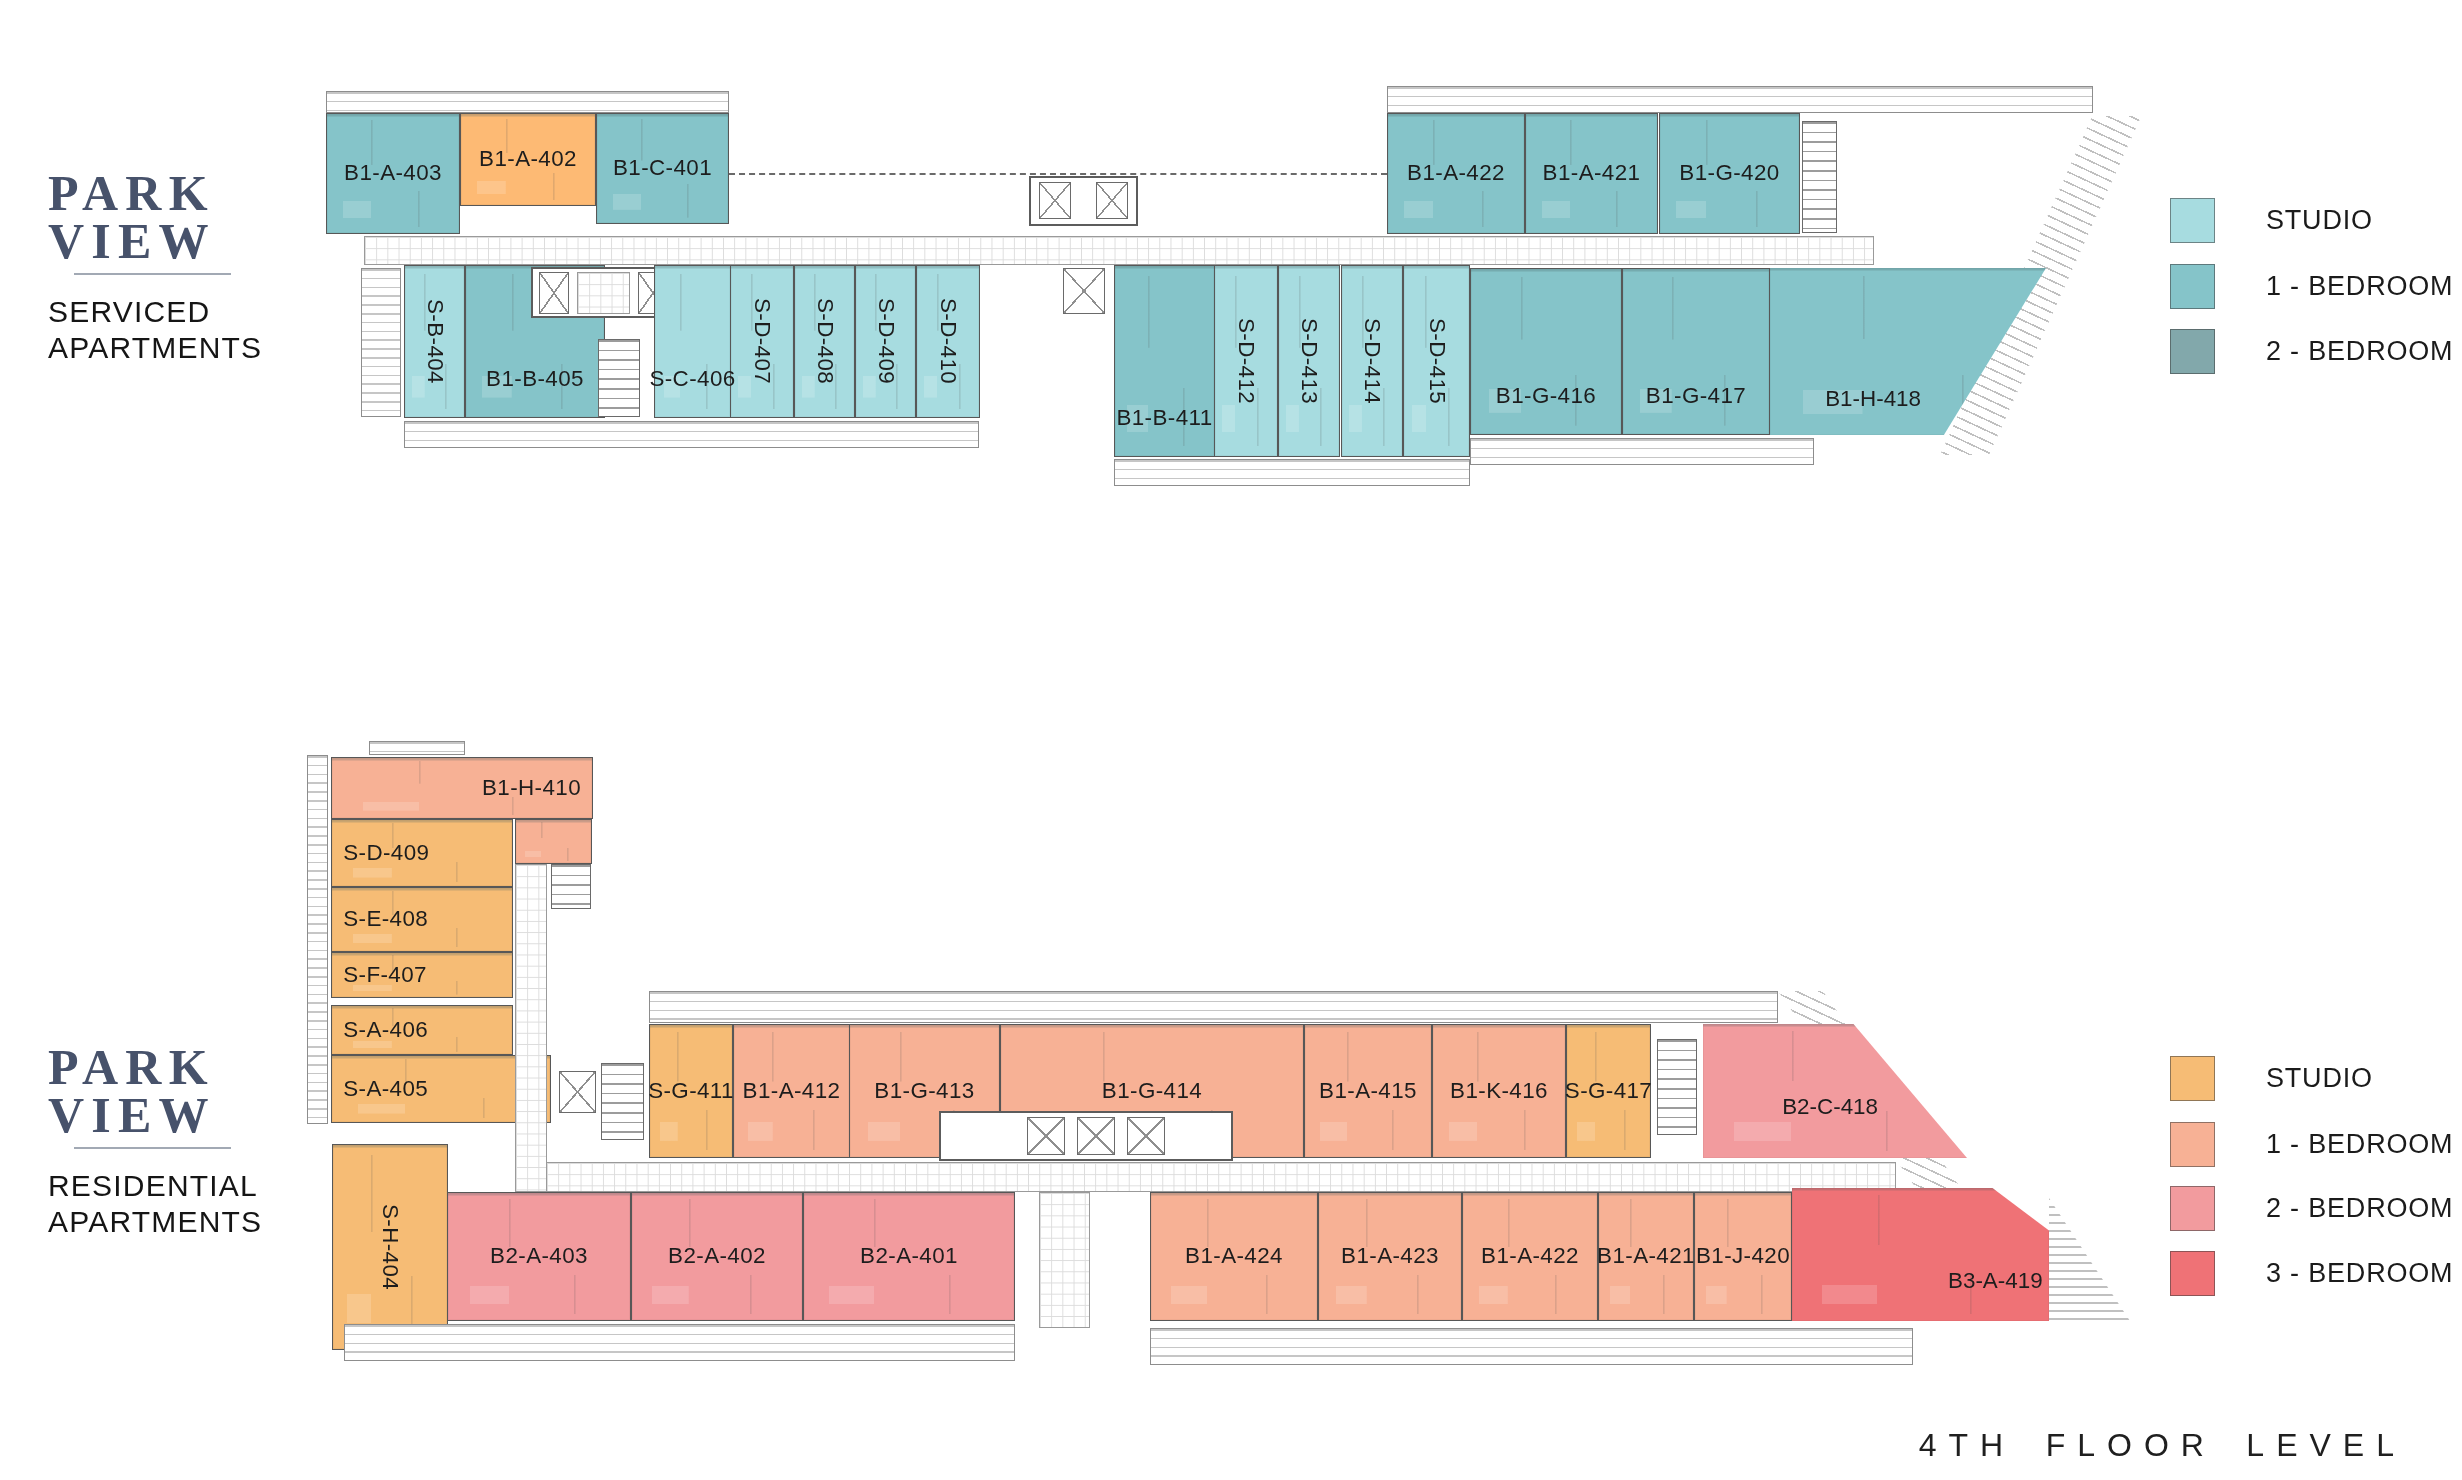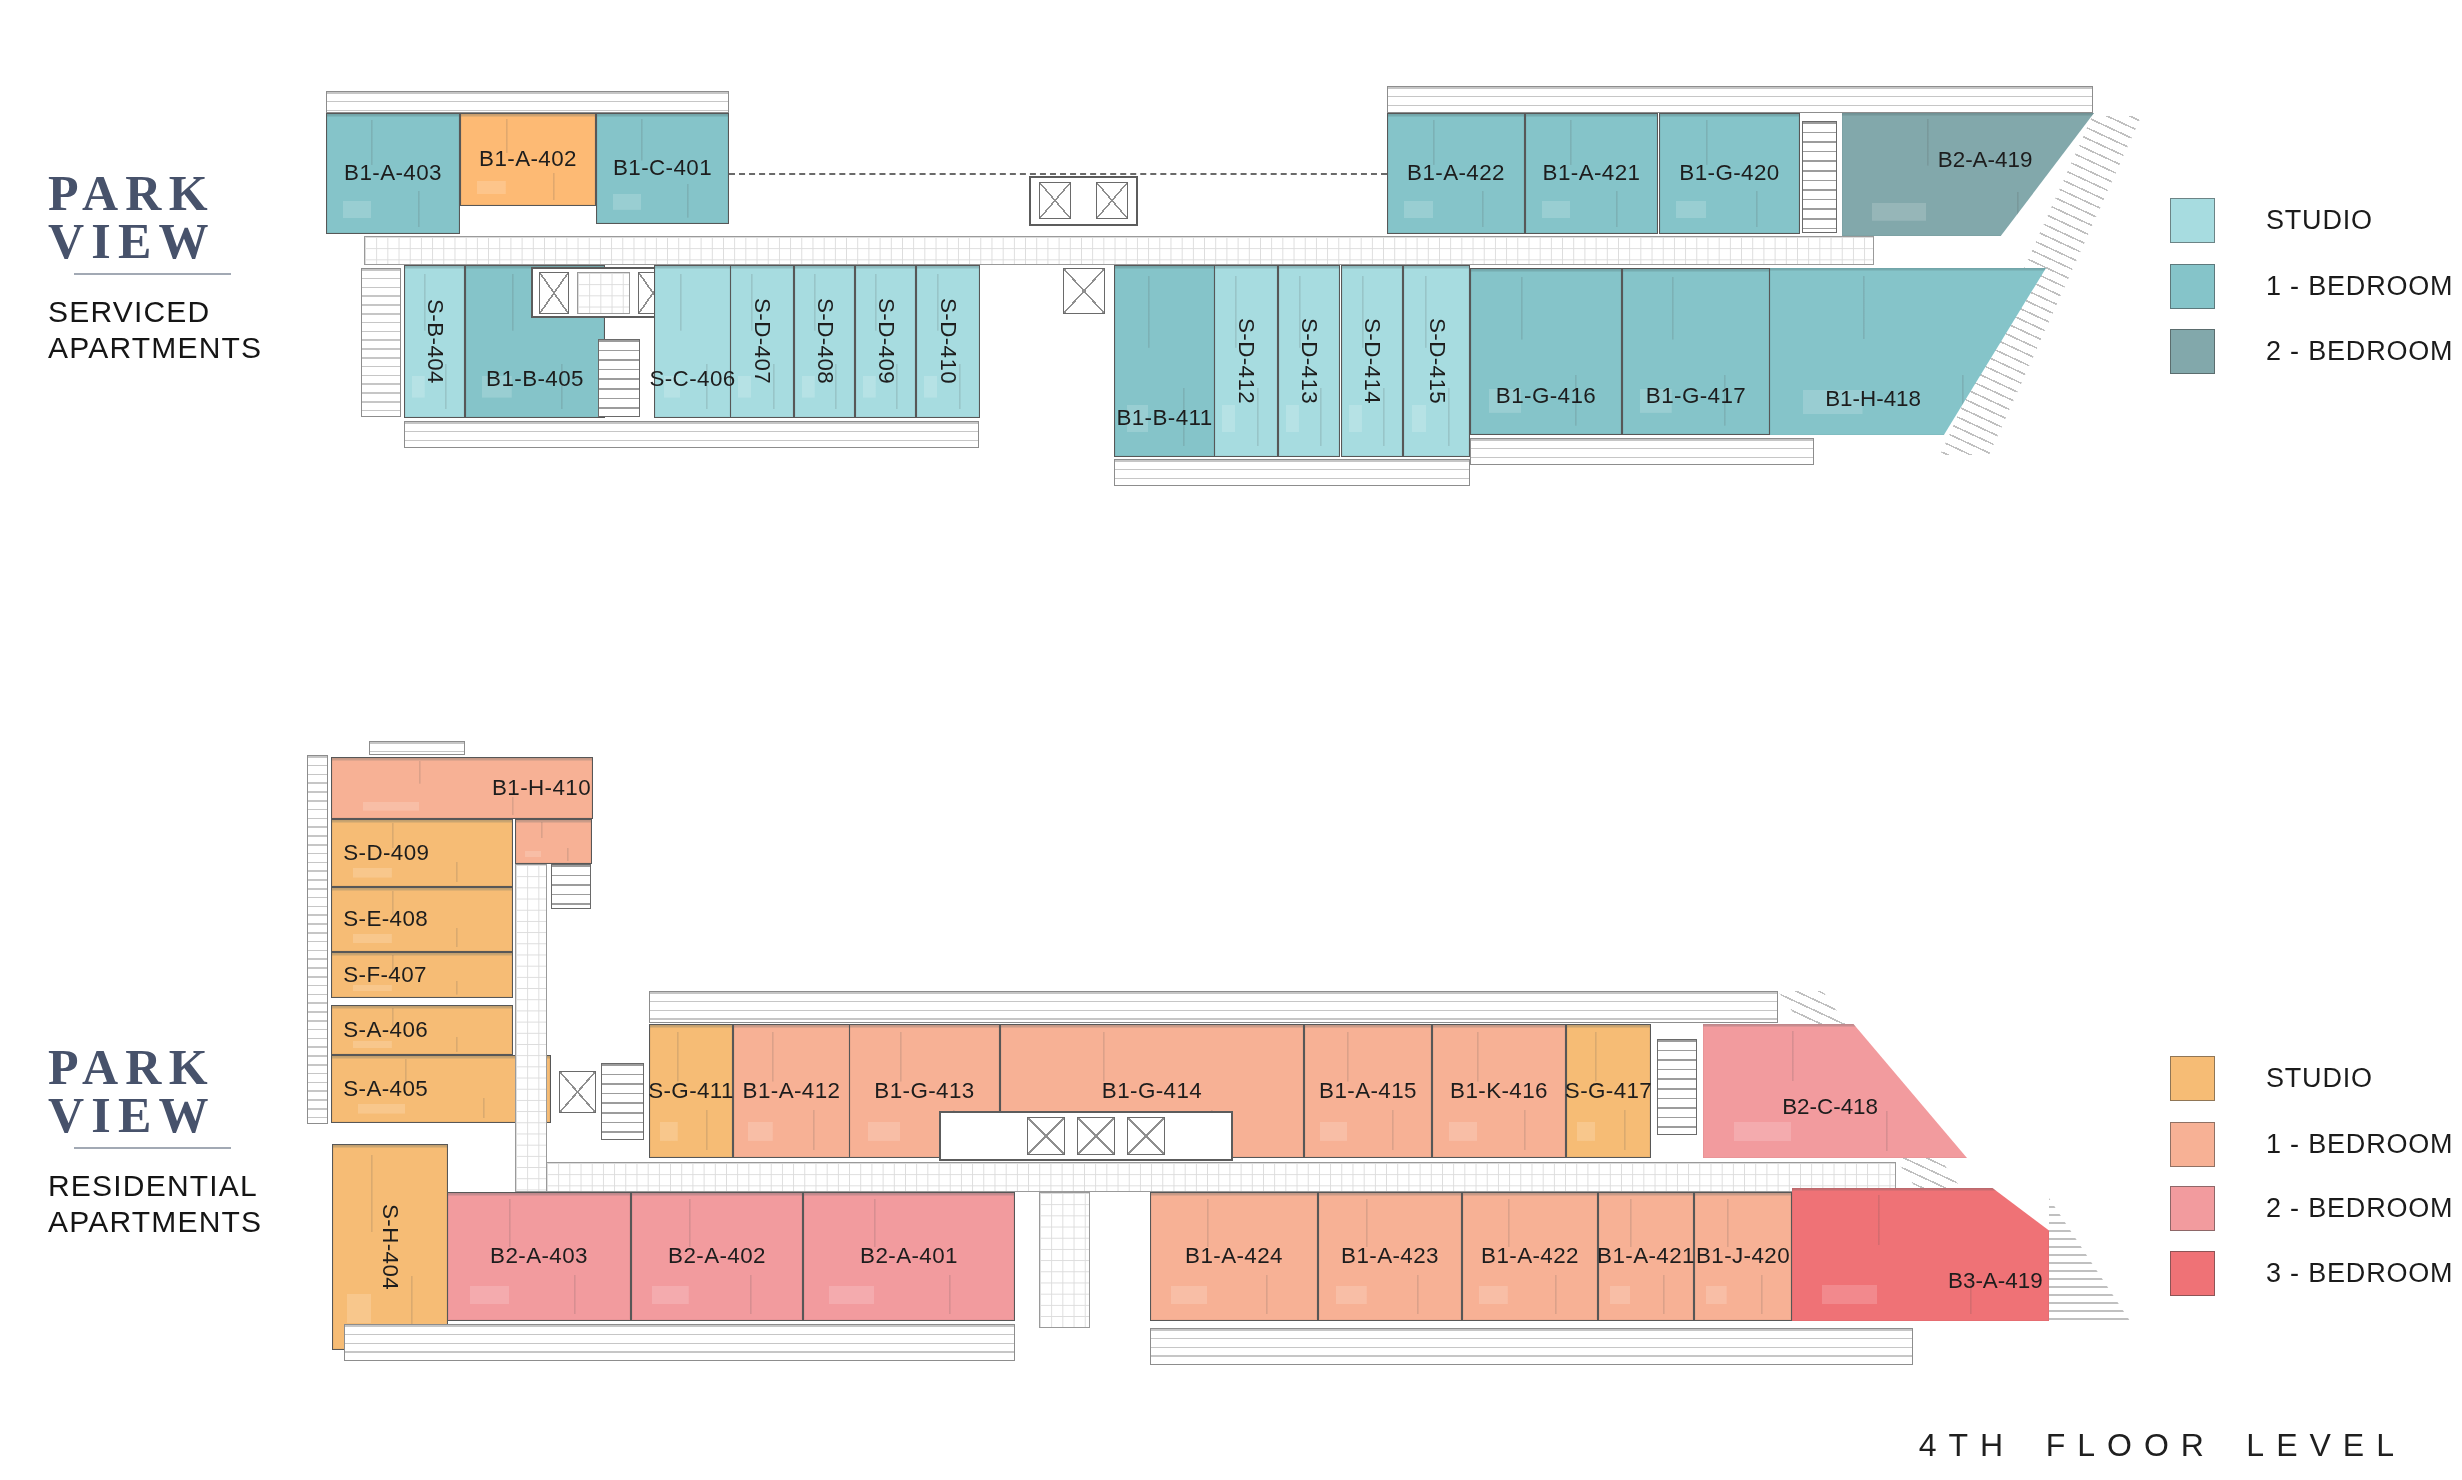--- a/index.html
+++ b/index.html
@@ -16,21 +16,21 @@
           linear-gradient(rgba(80,80,80,.30),rgba(80,80,80,.30)) no-repeat 32% 0 / 1.6px 42%,
           linear-gradient(rgba(80,80,80,.30),rgba(80,80,80,.30)) no-repeat 72% 100% / 1.6px 34%;}
   .lbl{position:relative;z-index:3;font-size:22.4px;line-height:1;color:#1d1d1d;
        letter-spacing:0.4px;white-space:nowrap;}
   .v .lbl{writing-mode:vertical-rl;}
   .lbl-low{align-items:flex-end;}
   .lbl-low .lbl{margin-bottom:27px;}
   .wing-lbl{justify-content:flex-start;}
   .wing-lbl .lbl{margin-left:11.2px;}
   .lbl-right{justify-content:flex-end;}
-  .lbl-right .lbl{margin-right:1px;}
+  .lbl-right .lbl{margin-right:11px;}
   .abs-lbl{position:absolute;z-index:3;font-size:22.4px;color:#1d1d1d;white-space:nowrap;}
   .grid{position:absolute;box-sizing:border-box;background-color:#fff;border:0.8px solid #9a9a9a;
         background-image:linear-gradient(#dcdcdc 0.8px,transparent 0.8px),
                          linear-gradient(90deg,#dcdcdc 0.8px,transparent 0.8px);
         background-size:11.2px 11.2px;}
   .bandh{position:absolute;box-sizing:border-box;background-color:#fff;border:0.8px solid #8d8d8d;
         background-image:repeating-linear-gradient(180deg,#c6c6c6 0 1.6px,transparent 1.6px 8.8px);}
   .stairs{position:absolute;box-sizing:border-box;background-color:#fff;border:1.6px solid #6a6a6a;
         background-image:repeating-linear-gradient(180deg,#9c9c9c 0 1.6px,transparent 1.6px 9.6px);}
   .elev{position:absolute;box-sizing:border-box;background-color:#fff;border:1.6px solid #6a6a6a;
@@ -89,23 +89,20 @@
     <div class="unit" style="left: 1387px; top: 113px; width: 138px; height: 121px; background-color: rgb(133, 196, 201);">
         <span class="lbl">B1-A-422</span>
       </div>
     <div class="unit" style="left: 1525px; top: 113px; width: 133px; height: 121px; background-color: rgb(133, 196, 201);">
         <span class="lbl">B1-A-421</span>
       </div>
     <div class="unit" style="left: 1659px; top: 113px; width: 141px; height: 121px; background-color: rgb(133, 196, 201);">
         <span class="lbl">B1-G-420</span>
       </div>
     <div class="stairs" style="left:1802px;top:121px;width:35px;height:112px;"></div>
-    <div class="unit clip" style="left: 1842px; top: 113px; width: 252px; height: 123px; clip-path: polygon(0px 0px, 100% 0px, 63% 100%, 0px 100%); background-color: rgb(130, 168, 171);">
-      <span class="abs-lbl" style="left:38%;top:34px;">B2-A-419</span>
-    </div>
 
     <div class="diag" style="left:1902px;top:104px;width:272px;height:399px;clip-path:polygon(70% 3%,88% 3%,32% 88%,14% 88%);"></div>
 
     <div class="grid" style="left:364px;top:236px;width:1510px;height:29px;"></div>
 
     <div class="bandh" style="left:361px;top:268px;width:40px;height:149px;"></div>
     <div class="unit v" style="left: 404px; top: 265px; width: 61px; height: 153px; background-color: rgb(167, 220, 224);">
         <span class="lbl">S-B-404</span>
       </div>
     <div class="unit lbl-low" style="left: 465px; top: 265px; width: 140px; height: 153px; background-color: rgb(133, 196, 201);">

